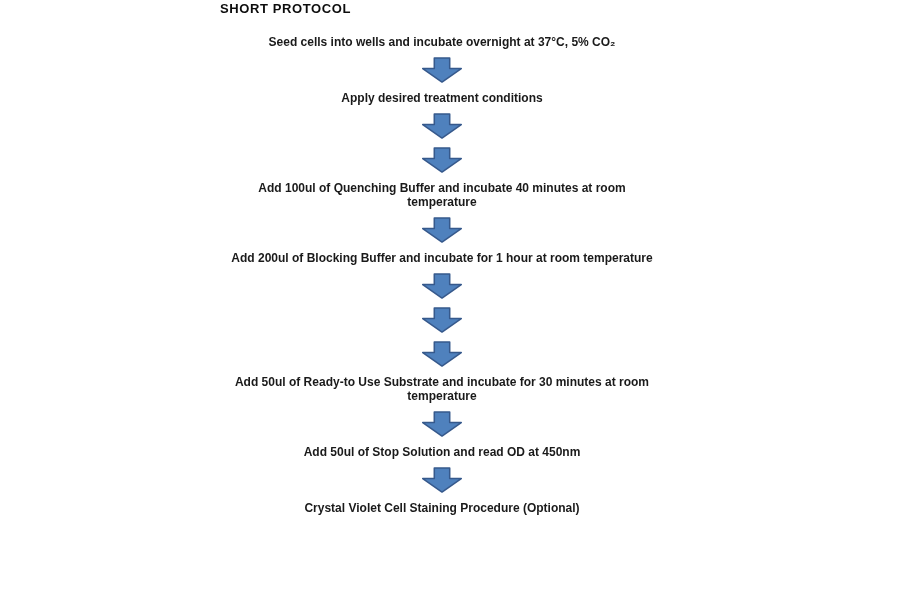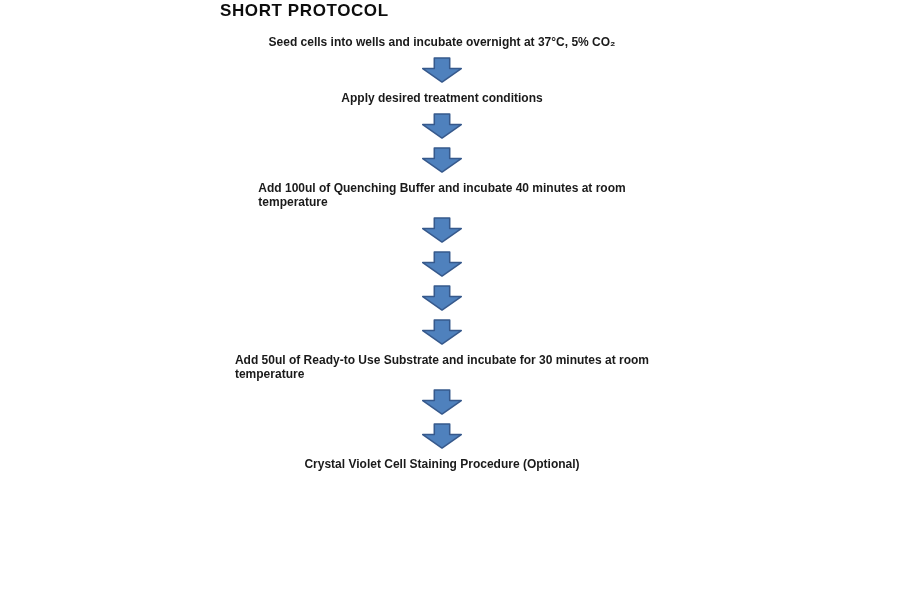--- a/index.html
+++ b/index.html
@@ -8,42 +8,42 @@
     width: 900px;
     height: 594px;
     background: #ffffff;
     overflow: hidden;
     font-family: "Liberation Sans", sans-serif;
   }
   .title {
     position: absolute;
     left: 220px;
     top: 1px;
-    font-size: 17px;
+    font-size: 13px;
     font-weight: bold;
     letter-spacing: 0.6px;
     color: #0d0d0d;
     white-space: nowrap;
   }
   .flow-column {
     position: absolute;
     left: 180px;
     top: 35px;
     width: 524px;
     display: flex;
     flex-direction: column;
     align-items: center;
     gap: 8px;
   }
   .step-text {
     font-size: 12px;
     font-weight: bold;
     line-height: 14px;
     color: #1a1a1a;
-    text-align: left;
+    text-align: center;
     white-space: pre-line;
   }
   .arrow {
     width: 44px;
     height: 26px;
     display: block;
     flex: 0 0 auto;
   }
 </style>
 </head>
@@ -76,20 +76,21 @@
     </svg>
 
     <div class="step-text">Add 100ul of Quenching Buffer and incubate 40 minutes at room
 temperature</div>
 
     <svg class="arrow" viewBox="0 0 44 27" xmlns="http://www.w3.org/2000/svg">
       <polygon points="14,1 30,1 30,12 42,12 22,26 2,12 14,12" stroke-width="1.6" stroke-linejoin="round" fill="#4f81bd"></polygon>
       <polygon points="14,1 30,1 30,12 42,12 22,26 2,12 14,12" fill="none" stroke-width="1.6" stroke-linejoin="round" stroke="#36598c"></polygon>
     </svg>
 
+    <div class="step-text">Add 200ul of Blocking Buffer and incubate for 1 hour at room temperature</div>
 
     <svg class="arrow" viewBox="0 0 44 27" xmlns="http://www.w3.org/2000/svg">
       <polygon points="14,1 30,1 30,12 42,12 22,26 2,12 14,12" stroke-width="1.6" stroke-linejoin="round" fill="#4f81bd"></polygon>
       <polygon points="14,1 30,1 30,12 42,12 22,26 2,12 14,12" fill="none" stroke-width="1.6" stroke-linejoin="round" stroke="#36598c"></polygon>
     </svg>
 
 
     <svg class="arrow" viewBox="0 0 44 27" xmlns="http://www.w3.org/2000/svg">
       <polygon points="14,1 30,1 30,12 42,12 22,26 2,12 14,12" stroke-width="1.6" stroke-linejoin="round" fill="#4f81bd"></polygon>
       <polygon points="14,1 30,1 30,12 42,12 22,26 2,12 14,12" fill="none" stroke-width="1.6" stroke-linejoin="round" stroke="#36598c"></polygon>
@@ -102,20 +103,21 @@
     </svg>
 
     <div class="step-text">Add 50ul of Ready-to Use Substrate and incubate for 30 minutes at room
 temperature</div>
 
     <svg class="arrow" viewBox="0 0 44 27" xmlns="http://www.w3.org/2000/svg">
       <polygon points="14,1 30,1 30,12 42,12 22,26 2,12 14,12" stroke-width="1.6" stroke-linejoin="round" fill="#4f81bd"></polygon>
       <polygon points="14,1 30,1 30,12 42,12 22,26 2,12 14,12" fill="none" stroke-width="1.6" stroke-linejoin="round" stroke="#36598c"></polygon>
     </svg>
 
+    <div class="step-text">Add 50ul of Stop Solution and read OD at 450nm</div>
 
     <svg class="arrow" viewBox="0 0 44 27" xmlns="http://www.w3.org/2000/svg">
       <polygon points="14,1 30,1 30,12 42,12 22,26 2,12 14,12" stroke-width="1.6" stroke-linejoin="round" fill="#4f81bd"></polygon>
       <polygon points="14,1 30,1 30,12 42,12 22,26 2,12 14,12" fill="none" stroke-width="1.6" stroke-linejoin="round" stroke="#36598c"></polygon>
     </svg>
 
     <div class="step-text">Crystal Violet Cell Staining Procedure (Optional)</div>
 
   </div>
 </div>

